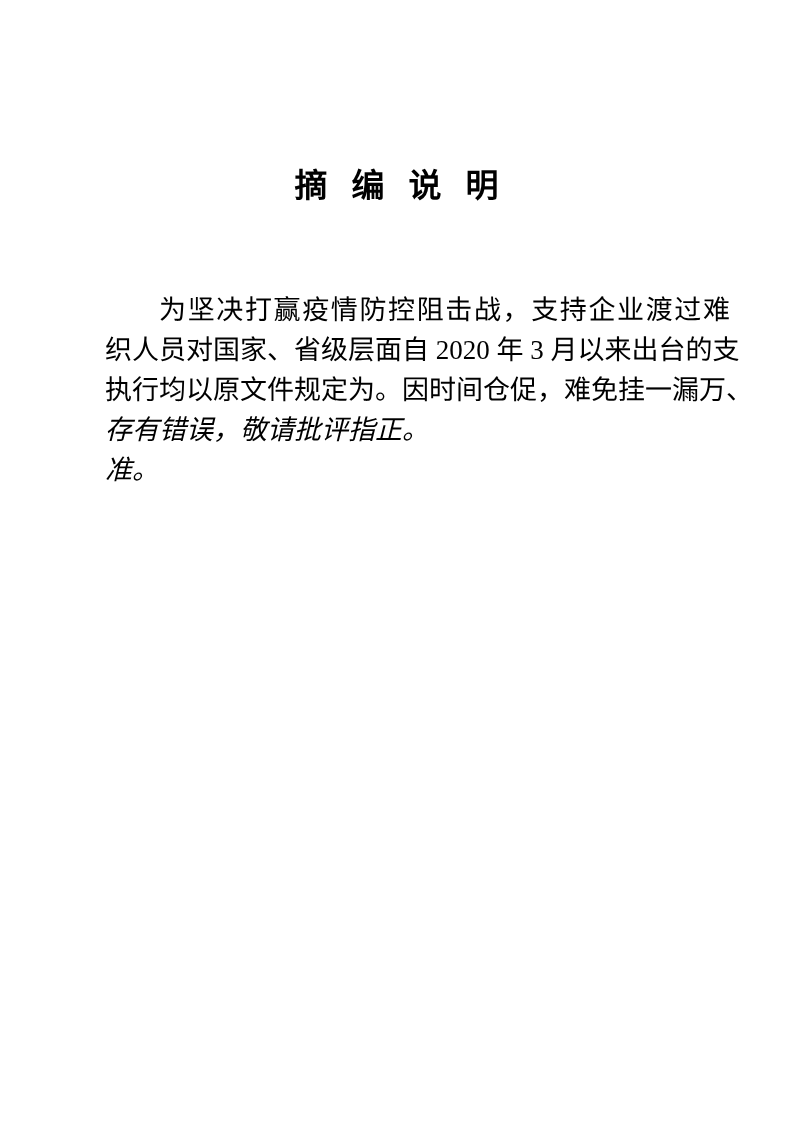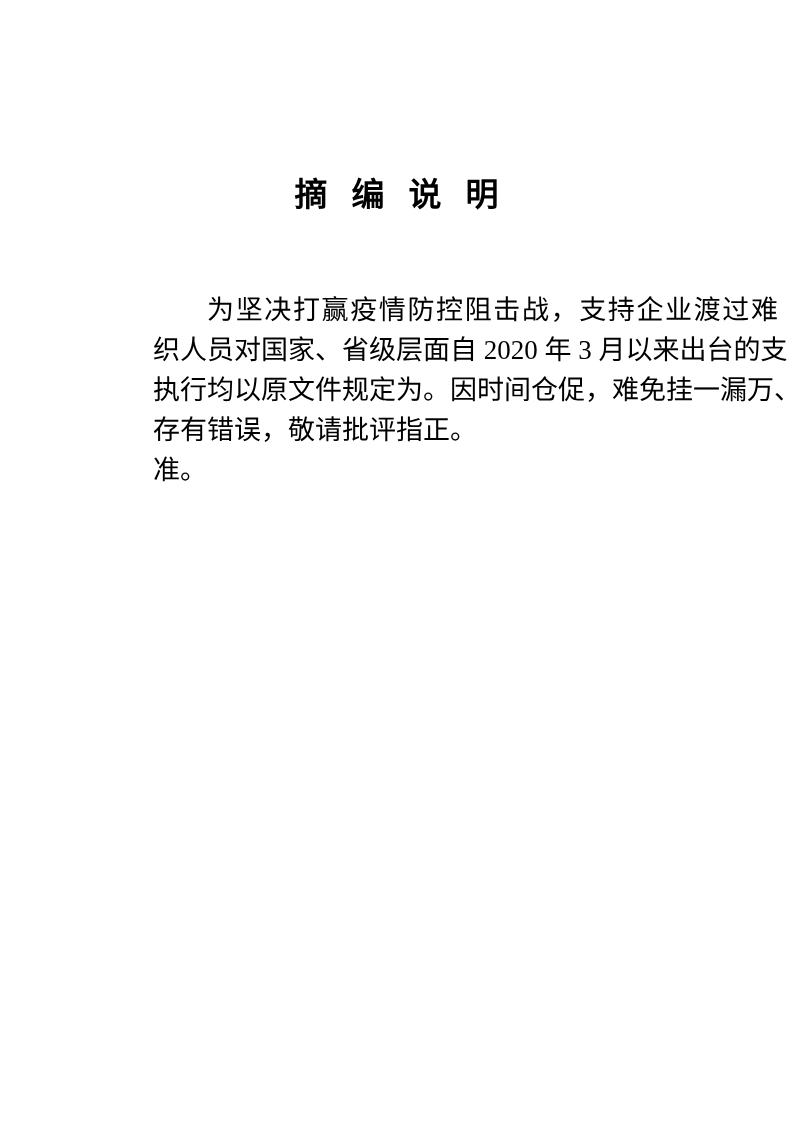--- a/index.html
+++ b/index.html
@@ -12,58 +12,58 @@
     position: relative;
     width: 793px;
     height: 1122px;
     background: #ffffff;
     color: #000000;
     overflow: hidden;
     font-family: "Liberation Serif", "DejaVu Serif", serif;
   }
   .doc-title {
     position: absolute;
-    top: 175px;
+    top: 166px;
     left: 0;
     right: 0;
     margin: 0;
     text-align: center;
     font-size: 33px;
     font-weight: bold;
     line-height: 40px;
     letter-spacing: 24px;  
     text-indent: 24px;     
     white-space: nowrap;
   }
   .body-text {
     position: absolute;
     left: 105px;
     top: 290px;
     width: 625px;
     font-size: 27px;
     line-height: 40px;
     font-weight: 500;
-    margin-left: 48px;
   }
   .para {
     margin: 0;
     padding: 0;
   }
   
   .line {
     text-align: justify;
     text-align-last: justify;
     white-space: nowrap;
   }
   .line.indent {
     text-indent: 54px; 
   }
   .line.last {
     text-align: right;
     text-align-last: left;
+    font-style: italic;
   }
 </style>
 </head>
 <body>
 
 <div class="page">
 
   <h1 class="doc-title">摘编说明</h1>
 
   <div class="body-text">

